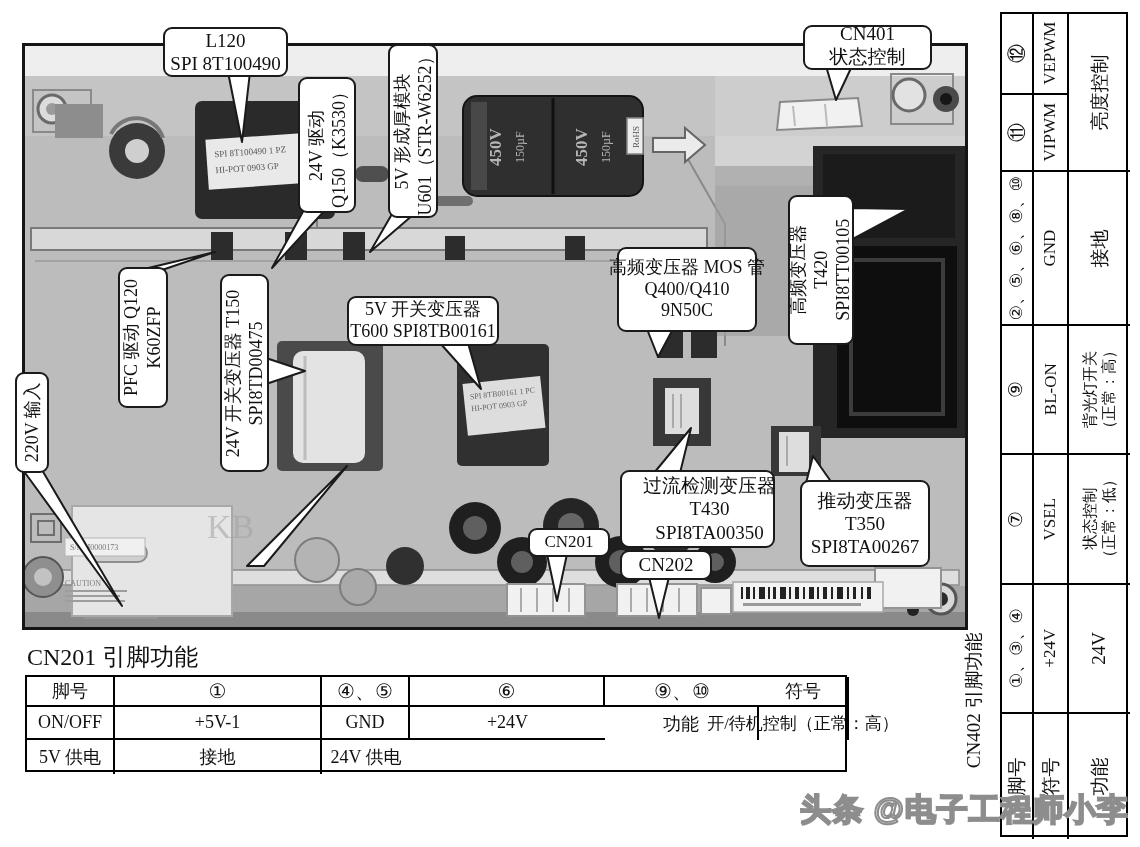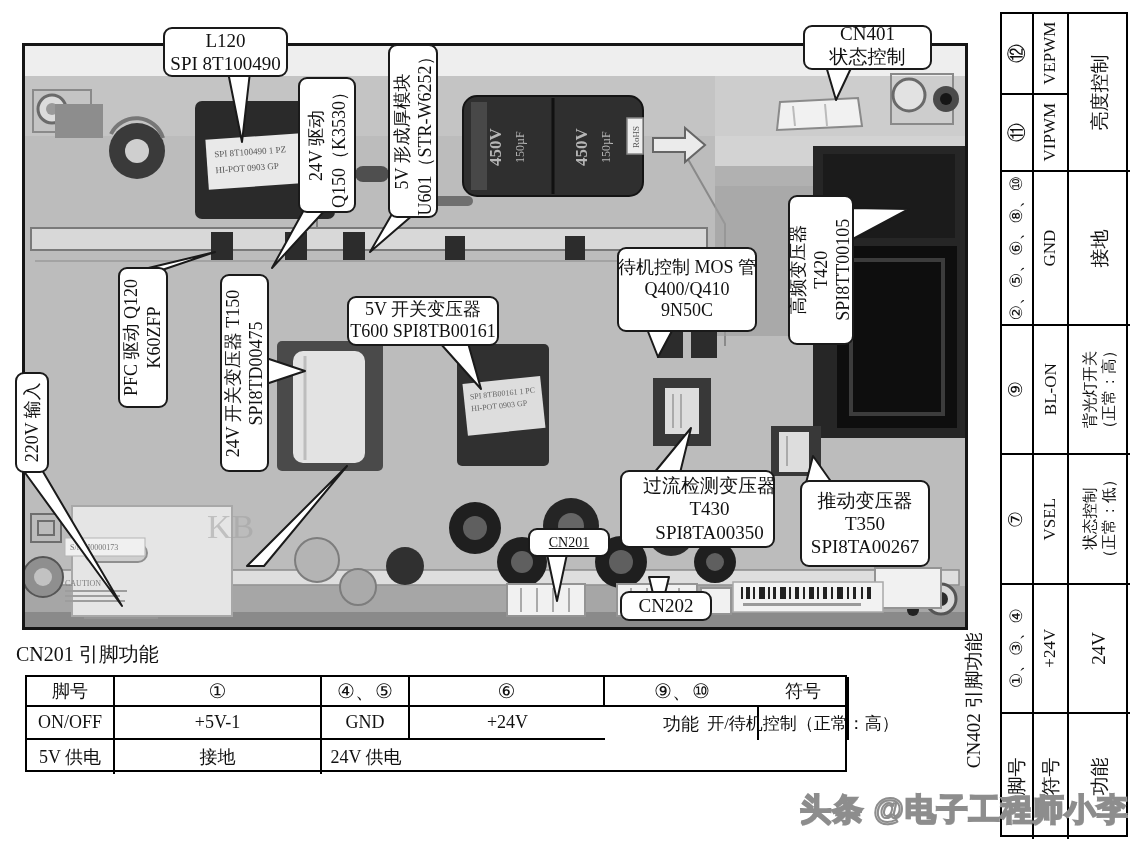--- a/index.html
+++ b/index.html
@@ -12,21 +12,21 @@
   
   .tails{position:absolute;left:0;top:0;width:1140px;height:847px;z-index:2;pointer-events:none;}
   
   .co{position:absolute;background:#fff;border:2px solid #1a1a1a;border-radius:9px;
       box-sizing:border-box;display:flex;flex-direction:column;align-items:center;
       justify-content:center;text-align:center;z-index:3;line-height:1.22;}
   .co .ln{white-space:nowrap;}
   .co.vert{flex-direction:row;}
   .co.vert .vblock{transform:rotate(-90deg);white-space:nowrap;text-align:center;line-height:1.25;}
   
-  .cn201-head{position:absolute;left:16px;top:641px;font-size:20px;z-index:3;}
+  .cn201-head{position:absolute;left:27px;top:641px;font-size:24px;z-index:3;}
   .tbl{position:absolute;left:25px;top:675px;width:822px;height:97px;display:grid;
        grid-template-columns:88px 207px 88px 195px 154px 90px;
        grid-template-rows:30px 33px 34px;border:2px solid #000;box-sizing:border-box;z-index:3;background:#fff;}
   .tbl .c{display:flex;align-items:center;justify-content:center;box-sizing:border-box;
           font-size:18px;white-space:nowrap;overflow:visible;}
   .tbl .br{border-right:2px solid #000;}
   .tbl .bb{border-bottom:2px solid #000;}
   .tbl .pinrow{font-size:20px;}
   .tbl .tight{font-size:17px;}
   
@@ -255,38 +255,38 @@
   </div>
   <div class="co" style="left:803px;top:25px;width:129px;height:45px;font-size:19px;justify-content:flex-end;">
     <div class="ln">CN401</div>
     <div class="ln">状态控制</div>
   </div>
   <div class="co" style="left:347px;top:296px;width:152px;height:50px;font-size:18px;text-align:center;">
     <div class="ln">5V 开关变压器</div>
     <div class="ln">T600 SPI8TB00161</div>
   </div>
   <div class="co" style="left:617px;top:247px;width:140px;height:85px;font-size:18px;">
-    <div class="ln">待机控制 MOS 管</div>
+    <div class="ln">高频变压器 MOS 管</div>
     <div class="ln">Q400/Q410</div>
     <div class="ln">9N50C</div>
   </div>
   <div class="co" style="left:620px;top:470px;width:155px;height:78px;font-size:19px;padding-left:24px;">
     <div class="ln">过流检测变压器</div>
     <div class="ln">T430</div>
     <div class="ln">SPI8TA00350</div>
   </div>
   <div class="co" style="left:800px;top:480px;width:130px;height:87px;font-size:19px;">
     <div class="ln">推动变压器</div>
     <div class="ln">T350</div>
     <div class="ln">SPI8TA00267</div>
   </div>
-  <div class="co" style="left:528px;top:528px;width:82px;height:29px;font-size:14px;text-decoration:underline;">
+  <div class="co" style="left:528px;top:528px;width:82px;height:29px;font-size:17px;">
     <div class="ln">CN201</div>
   </div>
-  <div class="co" style="left:620px;top:550px;width:92px;height:30px;font-size:19px;margin-top:41px;">
+  <div class="co" style="left:620px;top:550px;width:92px;height:30px;font-size:19px;">
     <div class="ln">CN202</div>
   </div>
 
   <div class="co vert" style="left:15px;top:372px;width:34px;height:101px;font-size:18px;">
     <div class="vblock">
         <div class="ln">220V 输入</div>
       </div>
   </div>
   <div class="co vert" style="left:298px;top:77px;width:58px;height:136px;font-size:18px;">
     <div class="vblock">

